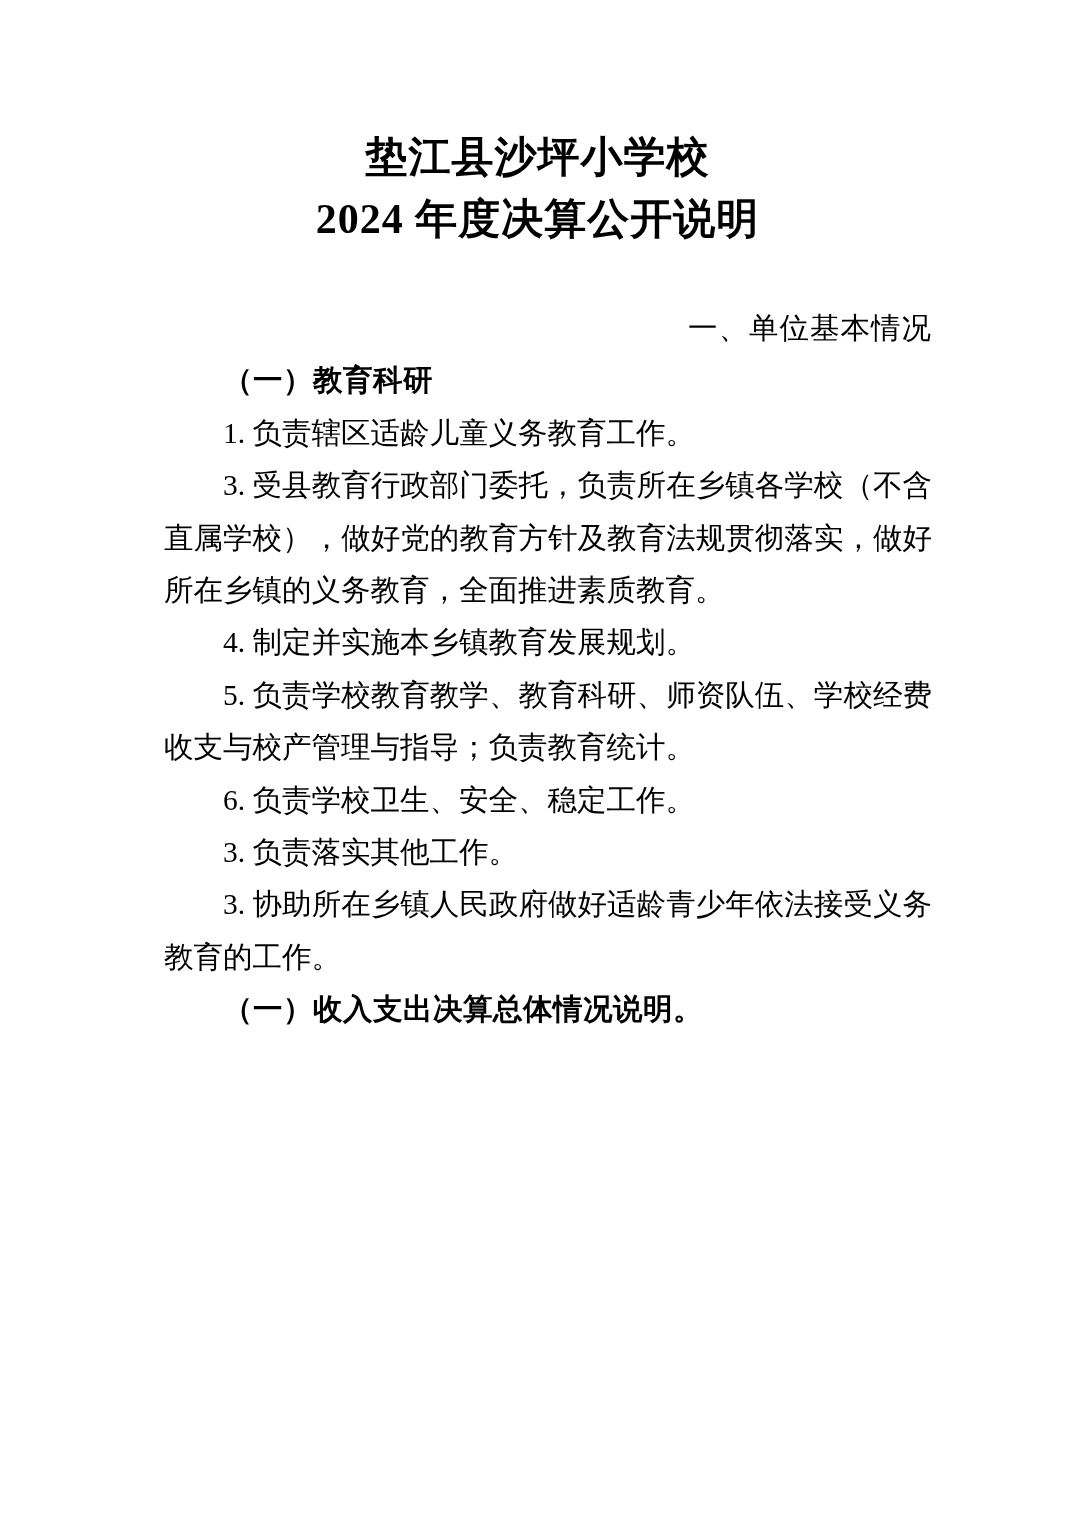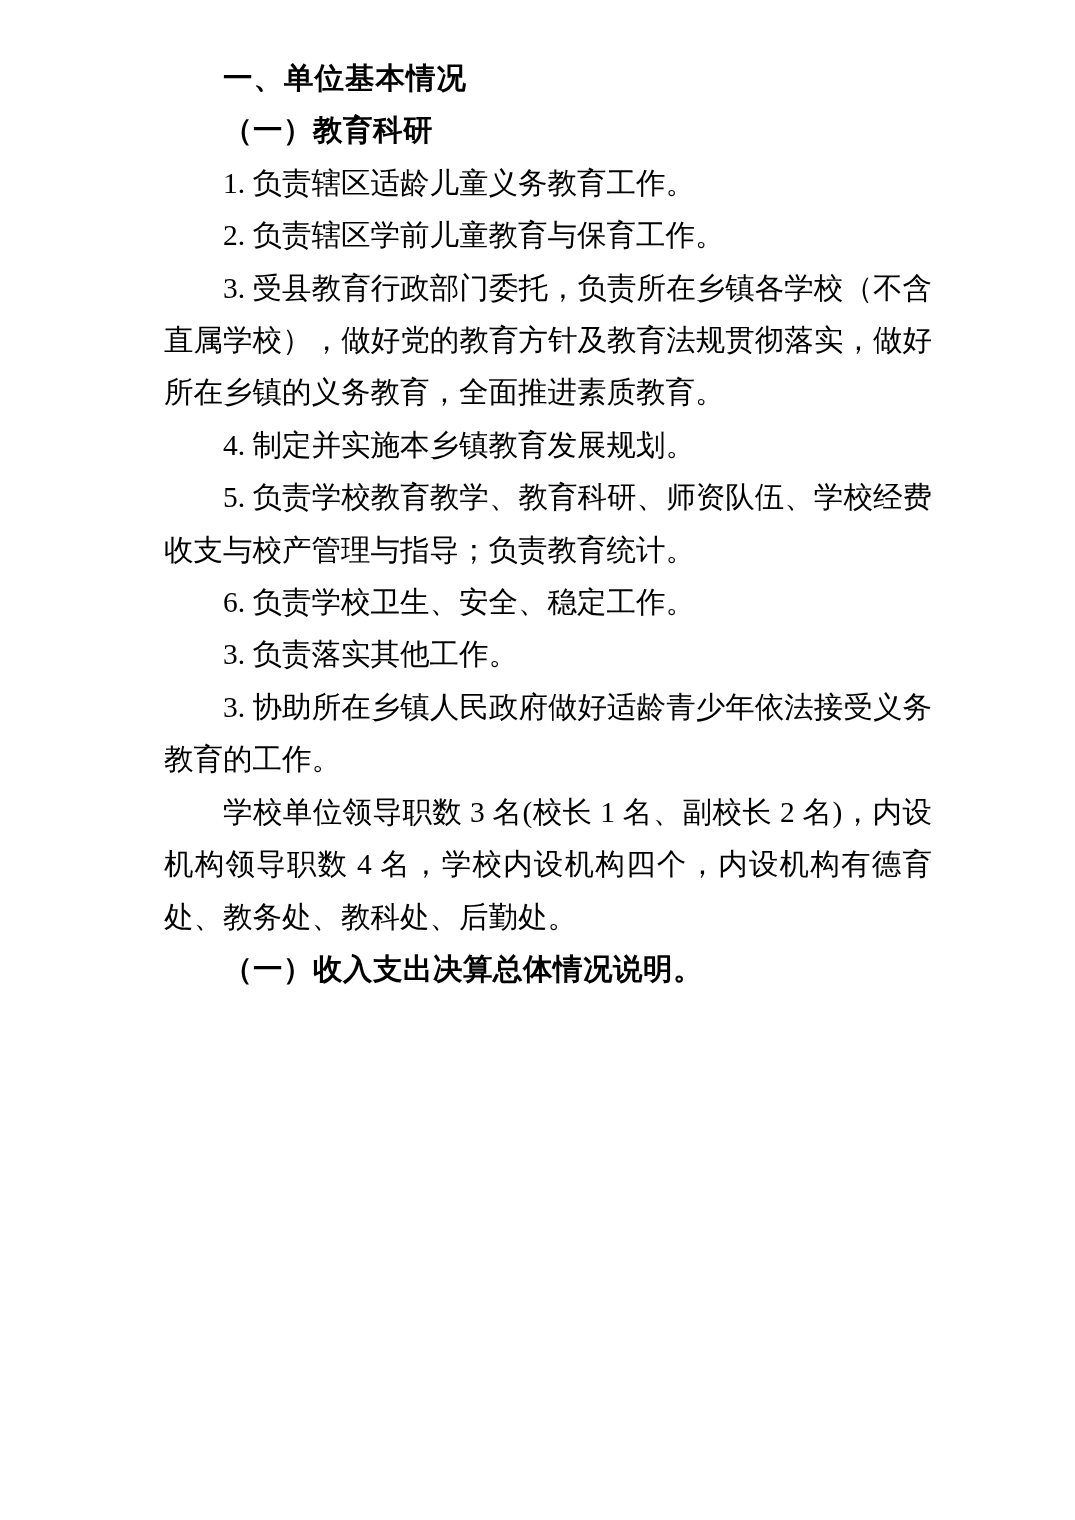--- a/index.html
+++ b/index.html
@@ -32,48 +32,51 @@
     padding-right: 143px;
     font-size: 29.5px;
     line-height: 52.4px;
   }
   .content p {
     margin: 0;
     text-indent: 2em;
   }
   .para-h1 {
     font-family: "Liberation Sans", "DejaVu Sans", sans-serif;
-    font-weight: 700;
+    font-weight: 400;
     letter-spacing: 1px;
+    text-align: right;
   }
   .para-h2 {
     font-family: "Liberation Serif", "DejaVu Serif", serif;
     font-weight: 700;
     letter-spacing: 0.5px;
   }
   .para-body {
     font-family: "Liberation Serif", "DejaVu Serif", serif;
     font-weight: 400;
     text-align: justify;
   }
 </style>
 </head>
 <body>
 
 <div class="page">
 
+  <header class="title-block">
+    <div class="title-line">垫江县沙坪小学校</div>
+    <div class="title-line">2024 年度决算公开说明</div>
+  </header>
 
   <main class="content">
     <p class="para-h1">一、单位基本情况</p>
     <p class="para-h2">（一）教育科研</p>
     <p class="para-body">1. 负责辖区适龄儿童义务教育工作。</p>
-    <p class="para-body">2. 负责辖区学前儿童教育与保育工作。</p>
     <p class="para-body">3. 受县教育行政部门委托，负责所在乡镇各学校（不含直属学校），做好党的教育方针及教育法规贯彻落实，做好所在乡镇的义务教育，全面推进素质教育。</p>
     <p class="para-body">4. 制定并实施本乡镇教育发展规划。</p>
     <p class="para-body">5. 负责学校教育教学、教育科研、师资队伍、学校经费收支与校产管理与指导；负责教育统计。</p>
     <p class="para-body">6. 负责学校卫生、安全、稳定工作。</p>
     <p class="para-body">3. 负责落实其他工作。</p>
     <p class="para-body">3. 协助所在乡镇人民政府做好适龄青少年依法接受义务教育的工作。</p>
-    <p class="para-body">学校单位领导职数 3 名(校长 1 名、副校长 2 名)，内设机构领导职数 4 名，学校内设机构四个，内设机构有德育处、教务处、教科处、后勤处。</p>
     <p class="para-h2">（一）收入支出决算总体情况说明。</p>
   </main>
 
 </div>
 
 </body></html>

